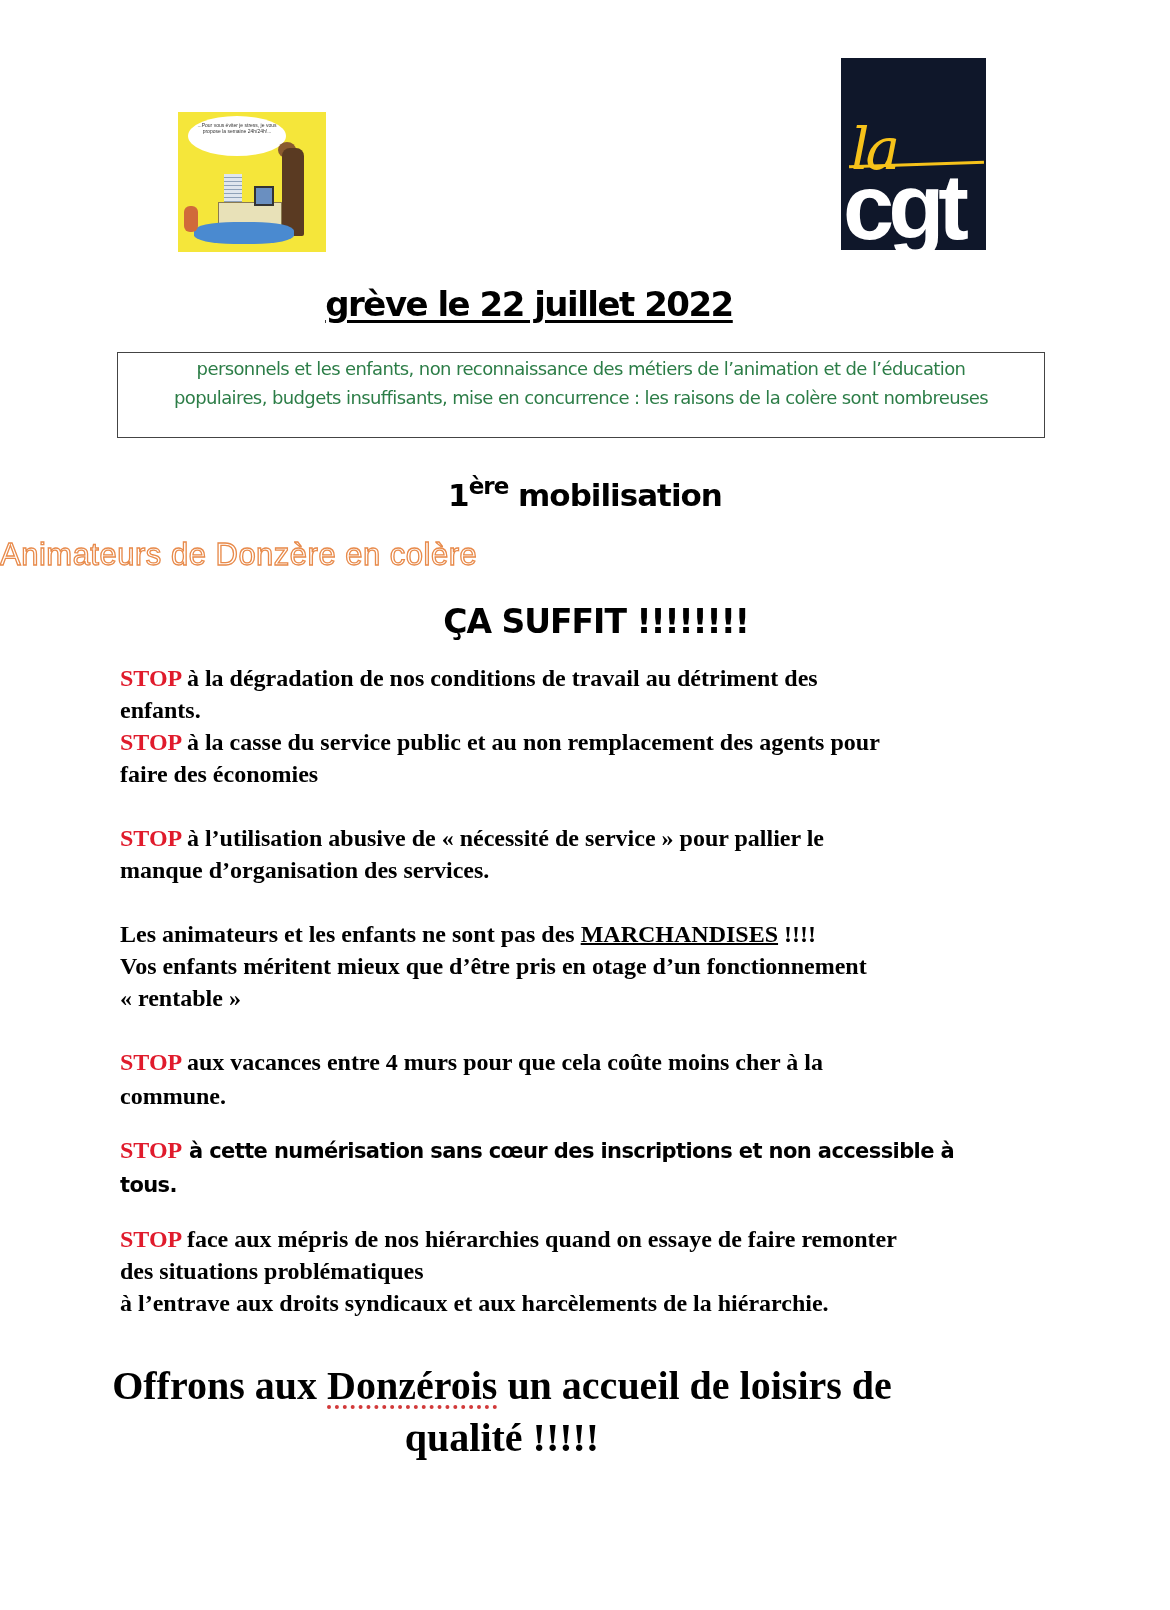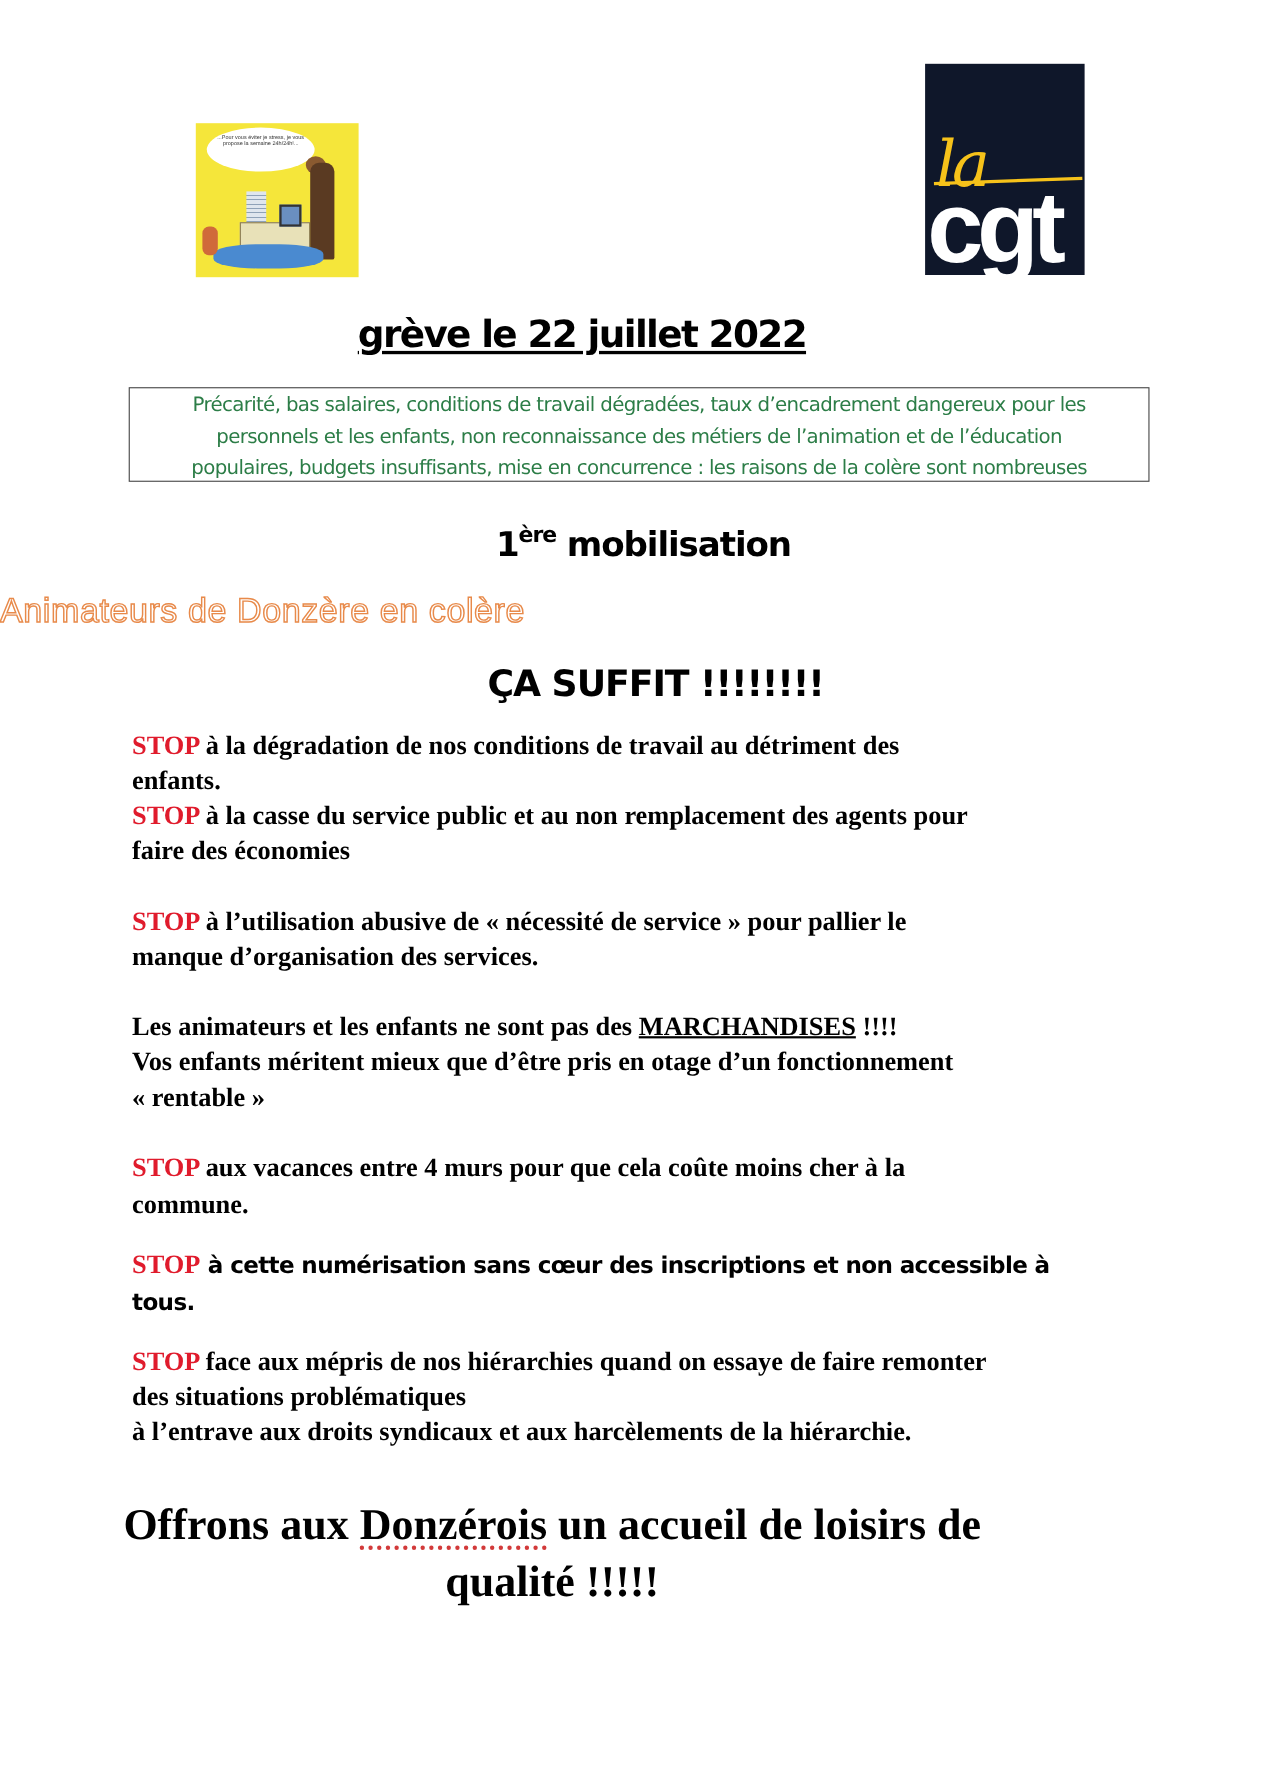--- a/index.html
+++ b/index.html
@@ -23,21 +23,21 @@
     .cgt .la { position: absolute; left: 10px; top: 62px; font: italic 58px/1 "DejaVu Serif", serif; color: #f6c21a; letter-spacing: -4px; }
     .cgt .swoosh { position: absolute; left: 8px; top: 105px; width: 135px; height: 3px; background: #f6c21a; transform: rotate(-2deg); }
     .cgt .word { position: absolute; left: 2px; top: 103px; font: bold 92px/1 "Liberation Sans", sans-serif; color: #ffffff; letter-spacing: -6px; }
 
     .title { left: 0; top: 282px; width: 1058px; text-align: center; font: bold 34px/44px "DejaVu Sans", sans-serif; letter-spacing: -1.5px; }
     .title span { text-decoration: underline; text-decoration-thickness: 3px; text-underline-offset: 4px; }
 
     .reasons-box { left: 117px; top: 352px; width: 928px; height: 86px; border: 1.5px solid #444; box-sizing: border-box; padding: 2px 8px; text-align: center; font: 18px/28.5px "DejaVu Sans", sans-serif; color: #2c7d47; letter-spacing: -0.6px; }
 
     .mobil { left: 0; top: 466px; width: 1170px; text-align: center; font: bold 31px/40px "DejaVu Sans", sans-serif; letter-spacing: -1px; }
-    .mobil sup { font-size: 20px; vertical-align: 12px; font-weight: bold; }
+    .mobil sup { font-size: 23px; vertical-align: 12px; font-weight: bold; }
 
     .angry { left: 0; top: 535px; width: 1046px; text-align: left; font: 31px/40px "Liberation Sans", sans-serif; color: #ffffff; -webkit-text-stroke: 1.3px #e88a4a; letter-spacing: 0.5px; }
 
     .suffit { left: 0; top: 600px; width: 1170px; text-align: center; font: bold 33px/44px "DejaVu Sans", sans-serif; letter-spacing: -1px; padding-left: 11px; }
 
     .body { left: 120px; top: 662px; width: 940px; font: bold 24px/32px "Liberation Serif", serif; }
     .body p { margin: 0; }
     .stop { color: #e01b2c; margin-top: 40px; }
     .cal { font-family: "DejaVu Sans", sans-serif; font-size: 21px; letter-spacing: -0.6px; }
     .gap-l { height: 32px; }
@@ -67,21 +67,20 @@
   <div class="la">la</div>
   <div class="swoosh"></div>
   <div class="word">cgt</div>
 </div>
 
 <div class="abs title">
   <span>grève le 22 juillet 2022</span>
 </div>
 
 <div class="abs reasons-box">
-  <div>Précarité, bas salaires, conditions de travail dégradées, taux d’encadrement dangereux pour les</div>
   <div>personnels et les enfants, non reconnaissance des métiers de l’animation et de l’éducation</div>
   <div>populaires, budgets insuffisants, mise en concurrence : les raisons de la colère sont nombreuses</div>
 </div>
 
 <div class="abs mobil"><span>1</span><sup>ère</sup><span> mobilisation</span></div>
 
 <div class="abs angry">Animateurs de Donzère en colère</div>
 
 <div class="abs suffit">ÇA SUFFIT !!!!!!!!</div>
 

